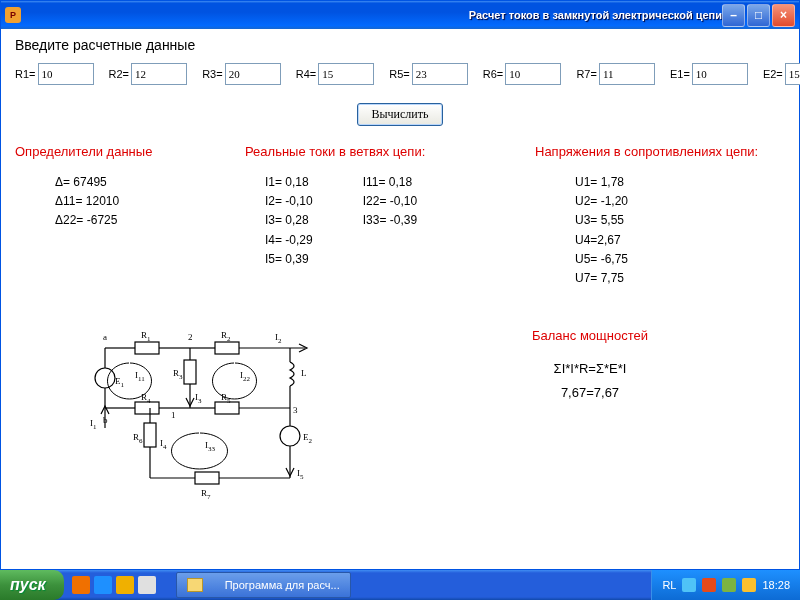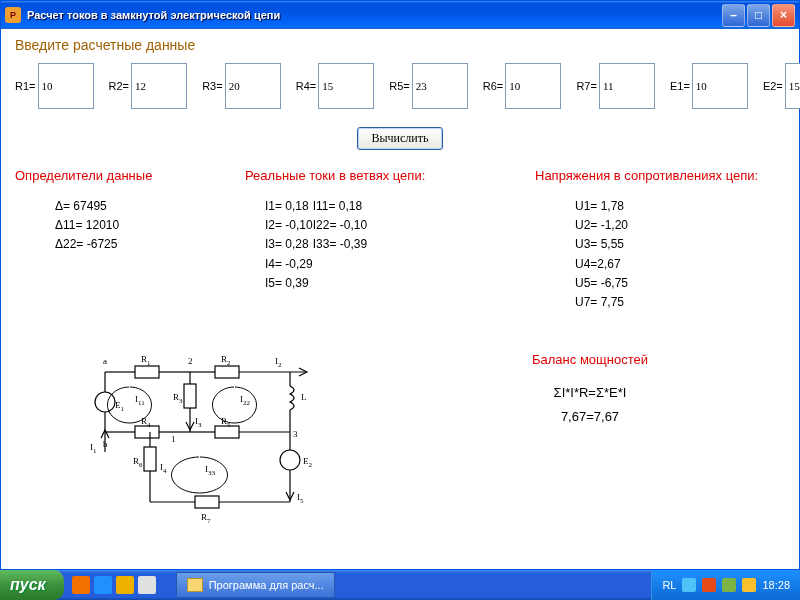--- a/index.html
+++ b/index.html
@@ -1,51 +1,51 @@
 <!DOCTYPE html>
 <html><head>
 <meta charset="utf-8">
 <style>
   html,body{margin:0;padding:0;font-family:Tahoma,Arial,sans-serif;font-size:11px;background:#3a6ea5;width:800px;height:600px;overflow:hidden}
   .window{position:absolute;left:0;top:0;width:800px;height:570px;background:#fff;border:1px solid #0054e3;box-sizing:border-box}
   .titlebar{height:28px;background:linear-gradient(to bottom,#3f8cf3 0%,#0053e1 8%,#0053e1 40%,#026afe 88%,#1667d0 100%);display:flex;align-items:center;padding:0 4px;color:#fff;font-weight:bold}
   .titlebar .app-icon{width:16px;height:16px;background:#f0a030;border-radius:3px;margin-right:6px;display:flex;align-items:center;justify-content:center;font-size:9px;color:#700}
-  .titlebar .title{flex:1;text-align:left;text-shadow:1px 1px 1px #003}
+  .titlebar .title{flex:1;text-align:right;text-shadow:1px 1px 1px #003}
   .tb-btns{display:flex;gap:2px}
   .tb-btn{width:21px;height:21px;border-radius:3px;display:flex;align-items:center;justify-content:center;color:#fff;font-weight:bold;font-family:Arial;font-size:12px;border:1px solid rgba(255,255,255,.4)}
   .tb-min,.tb-max{background:linear-gradient(to bottom,#7ba7e8,#2f66d4)}
   .tb-close{background:linear-gradient(to bottom,#f5937a,#e24b2c)}
   .client{position:relative;padding:8px 14px}
-  .legend{color:#a16207;font-size:14px}
+  .legend{color:#000000;font-size:14px}
   .inp-row{margin:10px 0 18px;white-space:nowrap}
   .inp-row label{color:#000;margin-right:2px}
-  .inp-row input{width:48px;height:18px;border:1px solid #7f9db9;padding:13px 3px;font:11px Tahoma;margin-right:12px}
+  .inp-row input{width:48px;height:18px;border:1px solid #7f9db9;padding:1px 3px;font:11px Tahoma;margin-right:12px}
   .calc-btn-wrap{text-align:center;margin-bottom:18px}
   .calc-btn{padding:3px 14px;font:12px Tahoma;background:linear-gradient(to bottom,#fff,#e9e9e1);border:1px solid #28619d;border-radius:3px;box-shadow:0 0 0 1px #b8d6fb inset}
   .cols{display:flex;gap:30px}
   .col-head{color:#dd0000;font-size:13px;margin-bottom:14px}
   .vals{color:#000;font-size:12px;line-height:1.6;padding-left:40px}
   .col1{width:200px}
   .col2{width:260px}
-  .col2 .vals{display:flex;padding-left:20px}
+  .col2 .vals{display:flex;gap:50px;padding-left:20px}
   .col3{flex:1}
   .lower{display:flex;margin-top:40px}
   .circuit{width:320px;margin-left:60px}
   .balance{flex:1;text-align:center}
   .balance .col-head{text-align:center}
   .balance .eqs{font-size:13px;line-height:1.8}
   
   .cktext{font:9px Tahoma}
   .cksub{font:7px Tahoma}
   
   .taskbar{position:absolute;left:0;bottom:0;width:800px;height:30px;background:linear-gradient(to bottom,#3f8cf3 0%,#245edb 10%,#245edb 90%,#1148aa 100%);display:flex;align-items:center}
   .start{height:30px;padding:0 18px 0 10px;background:linear-gradient(to bottom,#5fbb5f 0%,#3c913c 50%,#2a7a2a 100%);color:#fff;font-style:italic;font-weight:bold;font-size:16px;display:flex;align-items:center;border-radius:0 10px 10px 0;text-shadow:1px 1px 1px #083}
   .ql{display:flex;gap:4px;margin-left:8px}
   .ql span{width:18px;height:18px;border-radius:2px}
-  .task-btn{margin-left:20px;height:24px;padding:0 10px;background:linear-gradient(to bottom,#6b9eea,#3a72d8);border:1px solid #2857a8;border-radius:2px;color:#fff;display:flex;align-items:center;gap:6px;font-size:11px;max-width:170px;overflow:hidden;white-space:nowrap}
+  .task-btn{margin-left:20px;height:24px;padding:0 10px;background:linear-gradient(to bottom,#6b9eea,#3a72d8);border:1px solid #2857a8;border-radius:2px;color:#fff;display:flex;align-items:center;gap:22px;font-size:11px;max-width:170px;overflow:hidden;white-space:nowrap}
   .tray{margin-left:auto;height:30px;background:linear-gradient(to bottom,#1e90ff,#0d6bd4);display:flex;align-items:center;padding:0 10px;gap:6px;color:#fff;font-size:11px;border-left:1px solid #3a8fe8}
   .tray .ic{width:14px;height:14px;border-radius:2px}
 </style>
 </head>
 <body>
 
 <div class="window">
   <div class="titlebar">
     <div class="app-icon">P</div>
     <div class="title">Расчет токов в замкнутой электрической цепи</div>

